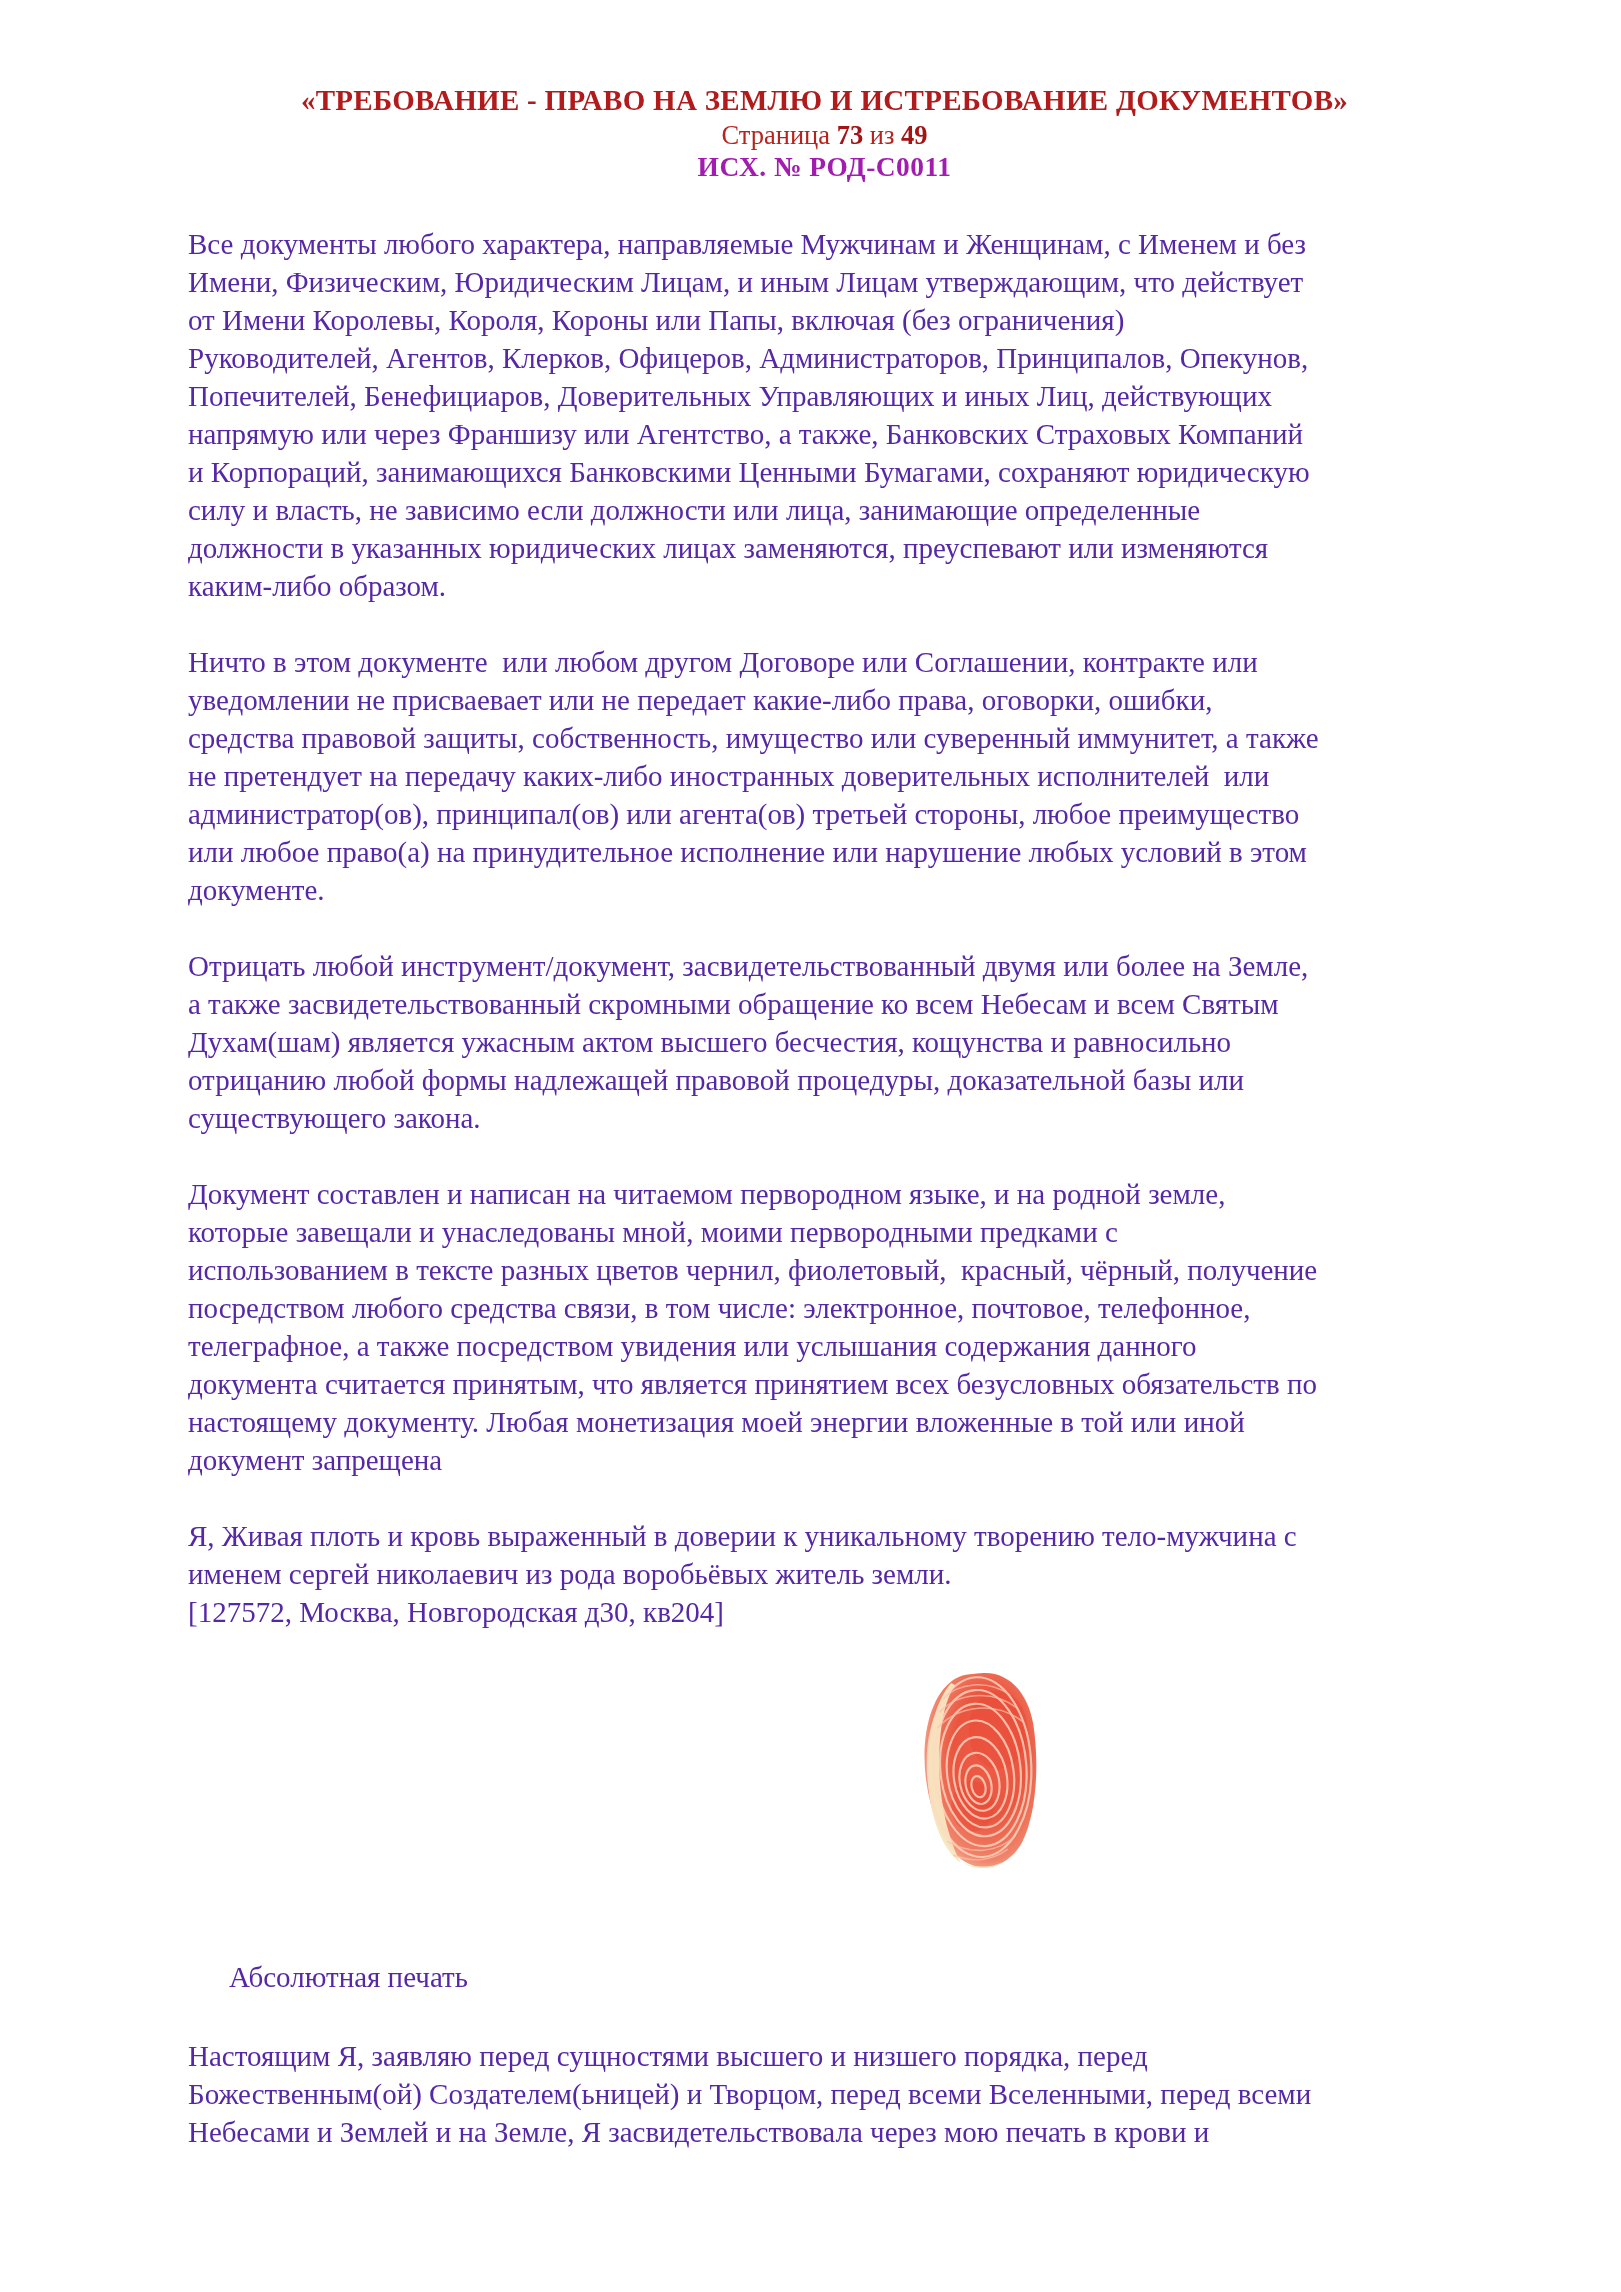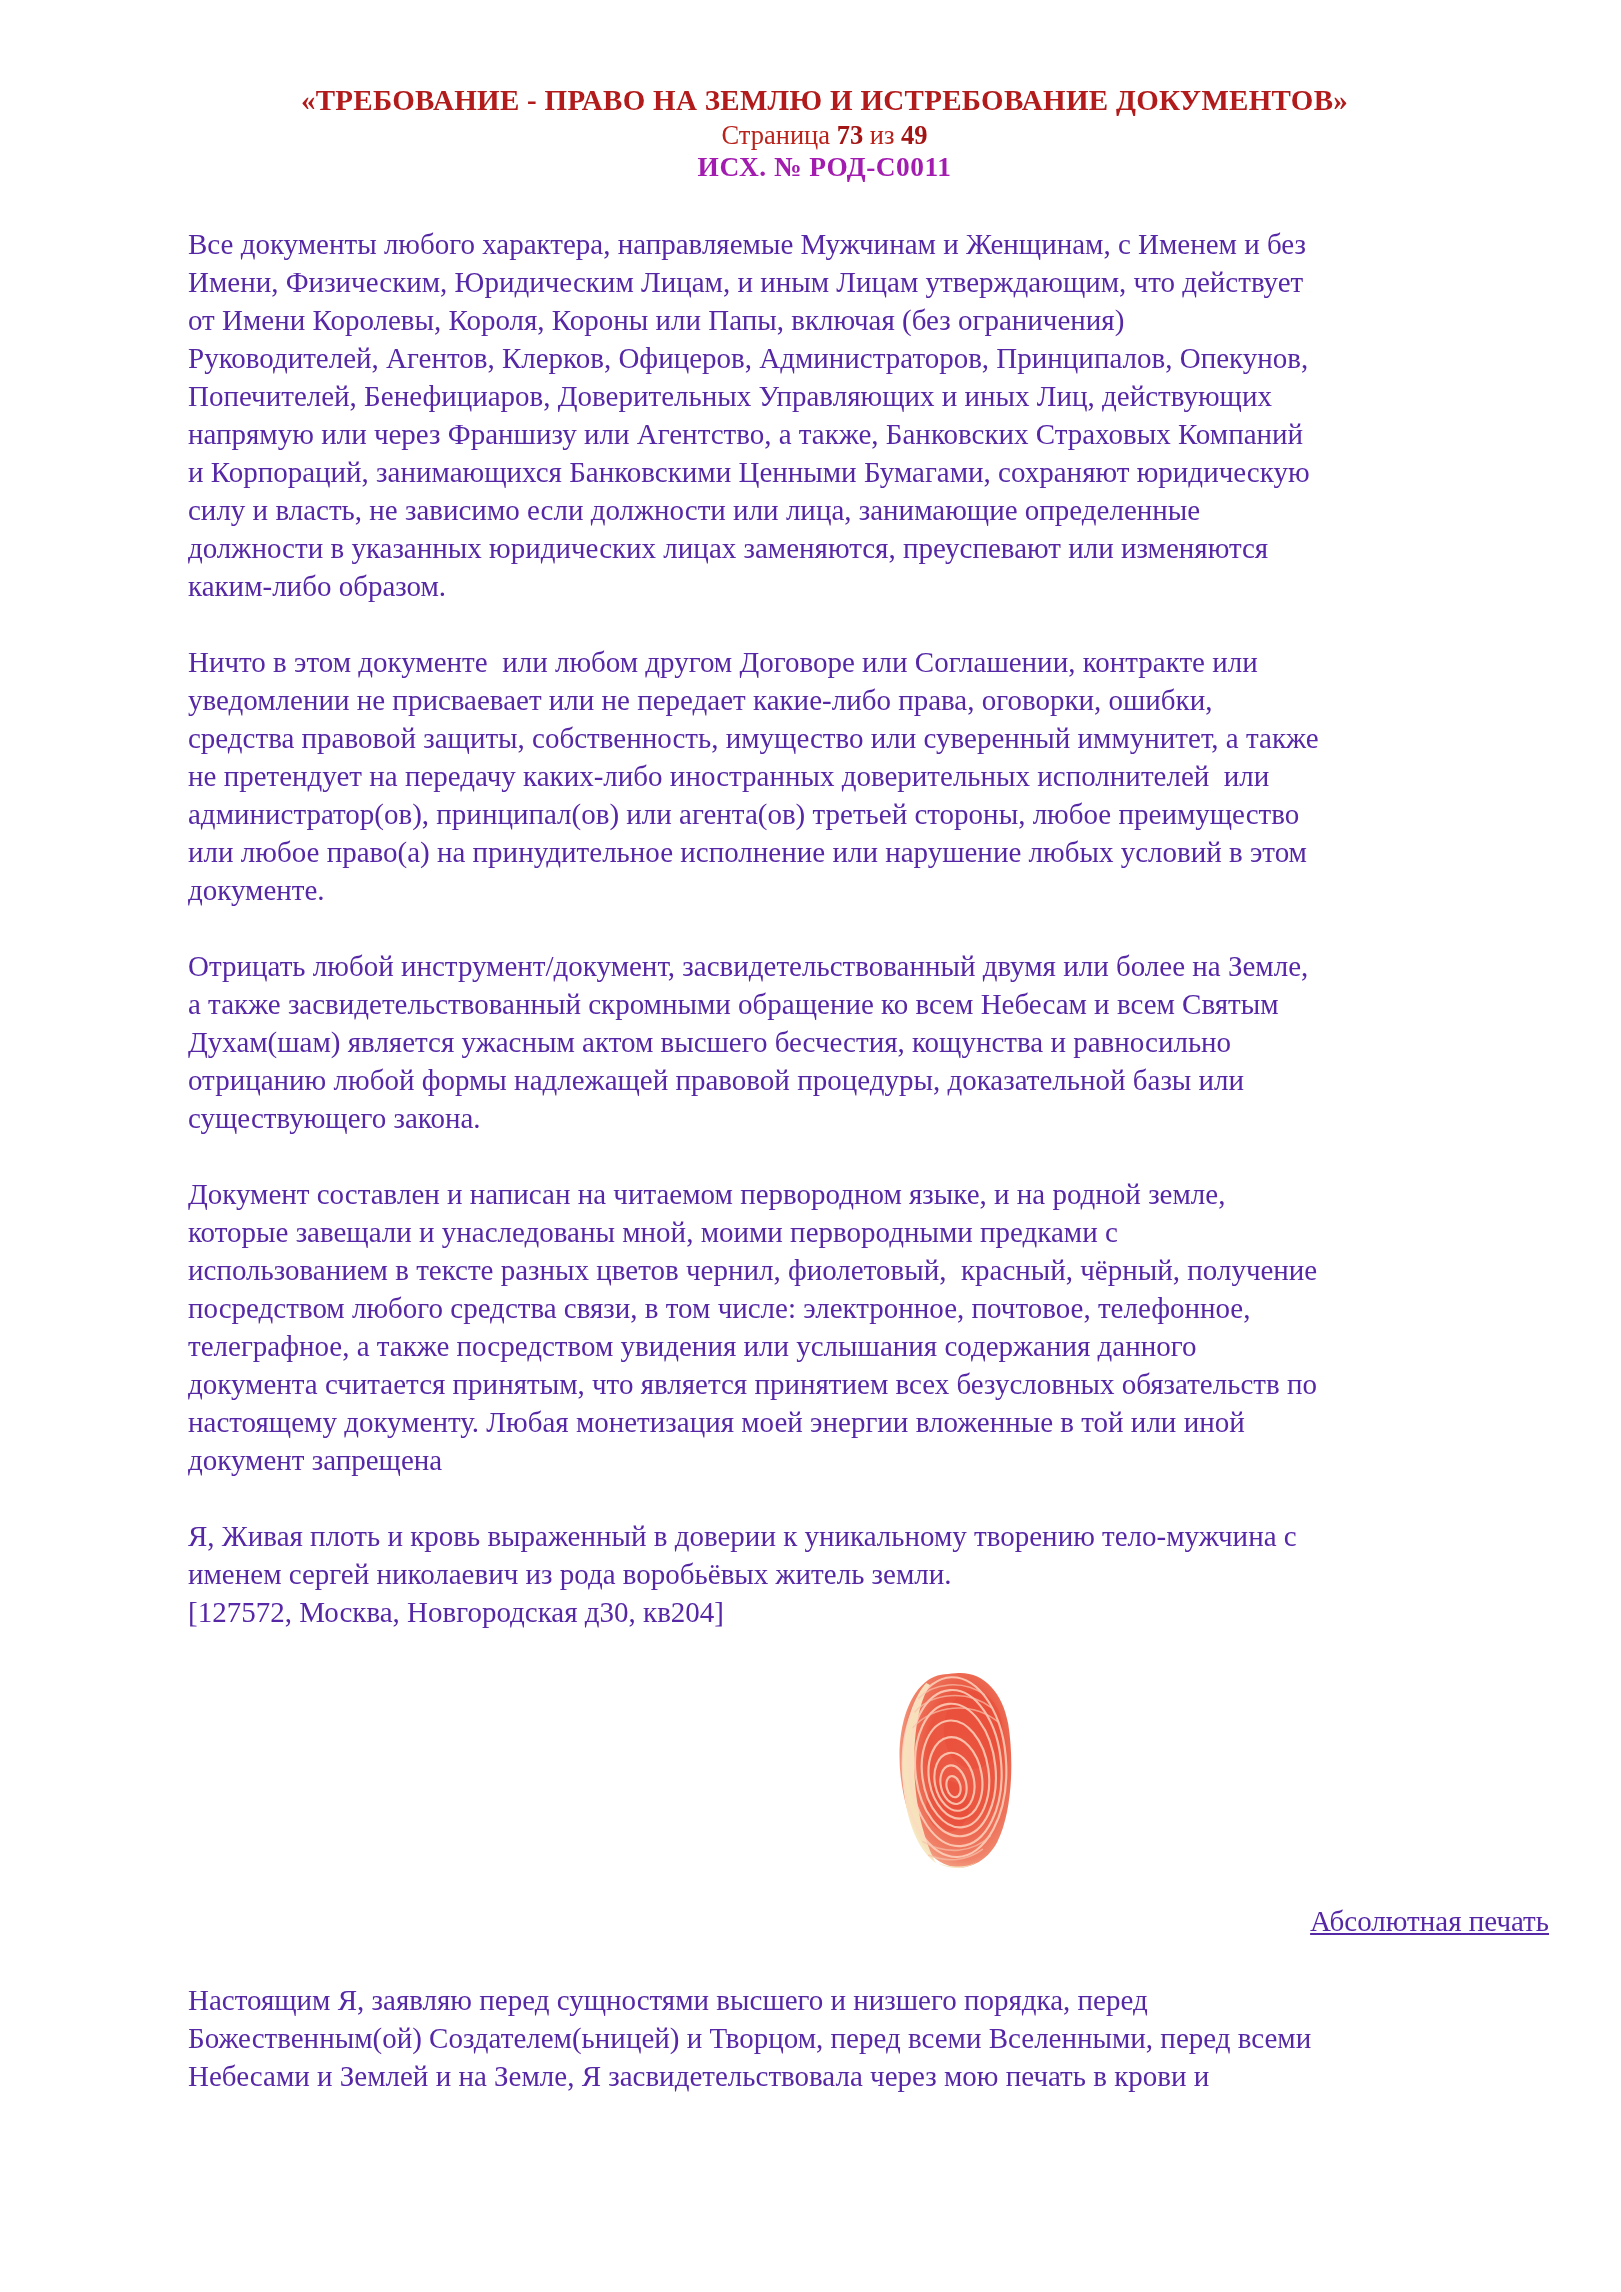--- a/index.html
+++ b/index.html
@@ -18,39 +18,39 @@
   .page-line {
     font-size:26.5px; color:#b8241d; line-height:32px;
   }
   .page-line b { font-weight:bold; color:#a31414; }
   .ref-line {
     font-size:27.4px; font-weight:bold; color:#a21caf; line-height:33px;
     letter-spacing:0.5px;
   }
   .doc-body {
     margin-top:41px;
-    padding-left:188px; padding-right:113px;
+    padding-left:188px; padding-right:64px;
     color:#5628a6;
     font-size:29px; line-height:38px;
   }
   .para {
     margin:0 0 38px 0;
     white-space:pre;           
   }
   .fp-figure {
     margin:0; padding:0;
     height:205px;
     text-align:center;
   }
   .fp-figure svg { position:relative; left:106px; }
   .seal-caption {
-    margin-top:28px; margin-bottom:41px;
-    text-align:right;
+    margin-top:84px; margin-bottom:41px;
+    text-align:left;
     position:relative; left:41px;
-    font-size:29px; line-height:38px; color:#5628a6;text-decoration:underline;
+    font-size:29px; line-height:38px; color:#5628a6;
   }
 </style>
 </head>
 <body>
 
 <div class="page">
 
   <header class="doc-header">
     <div class="doc-title">«ТРЕБОВАНИЕ - ПРАВО НА ЗЕМЛЮ И ИСТРЕБОВАНИЕ ДОКУМЕНТОВ»</div>
     <div class="page-line"><span>Страница</span> <b>73</b> <span>из</span> <b>49</b></div>

